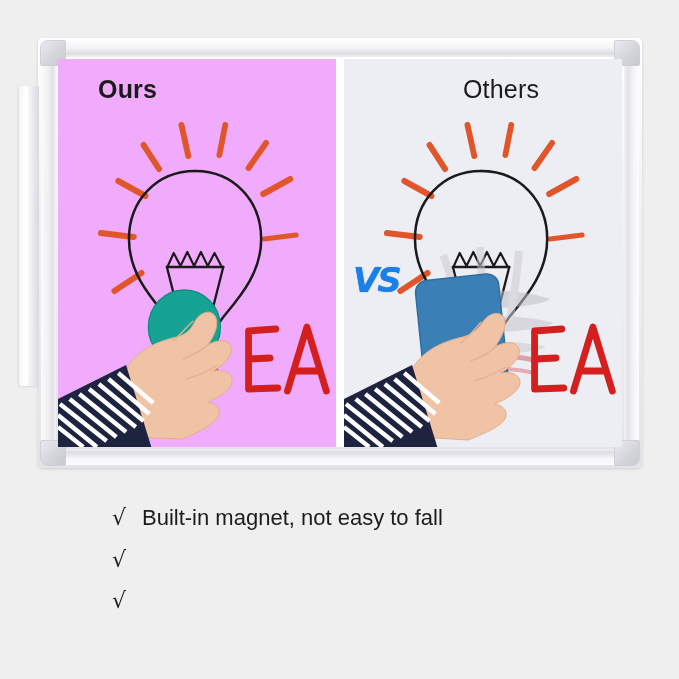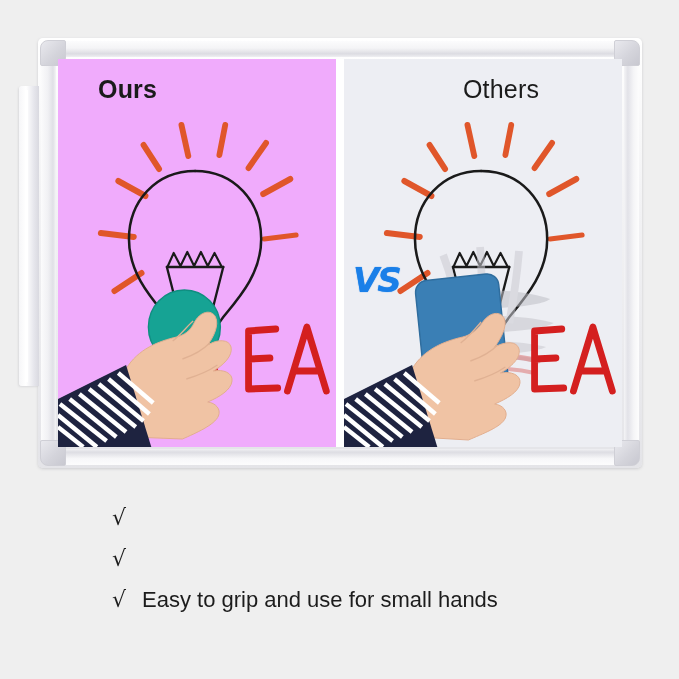--- a/index.html
+++ b/index.html
@@ -369,21 +369,21 @@
     </div>
 
   </div>
 
   <div class="vs-badge">VS</div>
 </div>
 
 <div class="features">
   <div class="feature-row">
     <span class="feature-check">√</span>
+    <span class="feature-text">Built-in magnet, not easy to fall</span>
   </div>
   <div class="feature-row">
     <span class="feature-check">√</span>
   </div>
   <div class="feature-row">
     <span class="feature-check">√</span>
-    <span class="feature-text">Easy to grip and use for small hands</span>
   </div>
 </div>
 
 </body></html>

